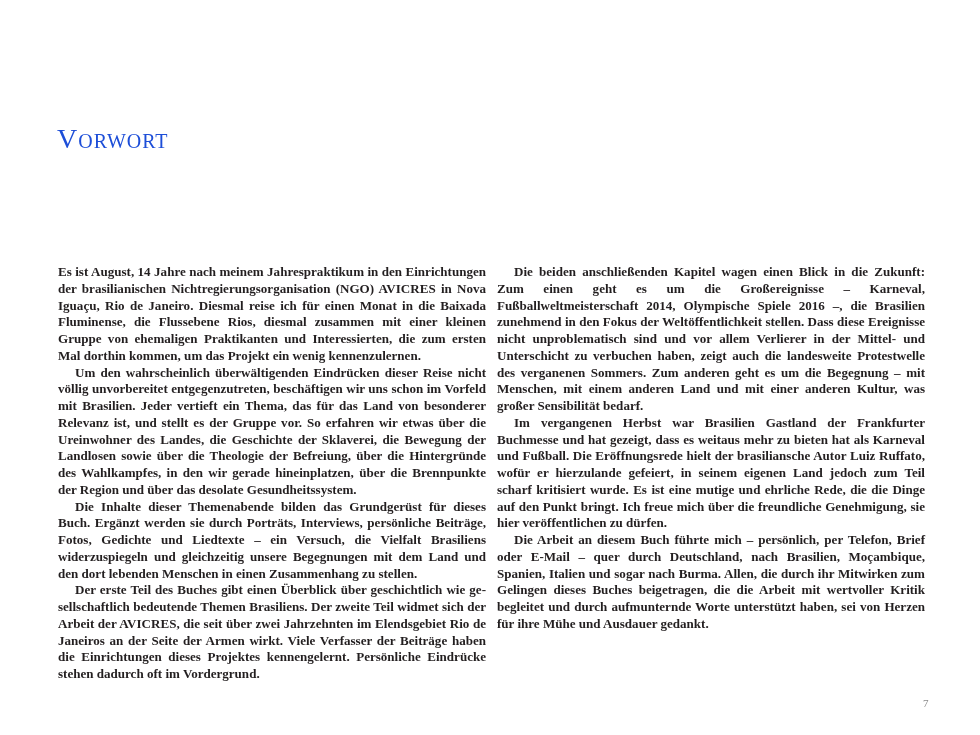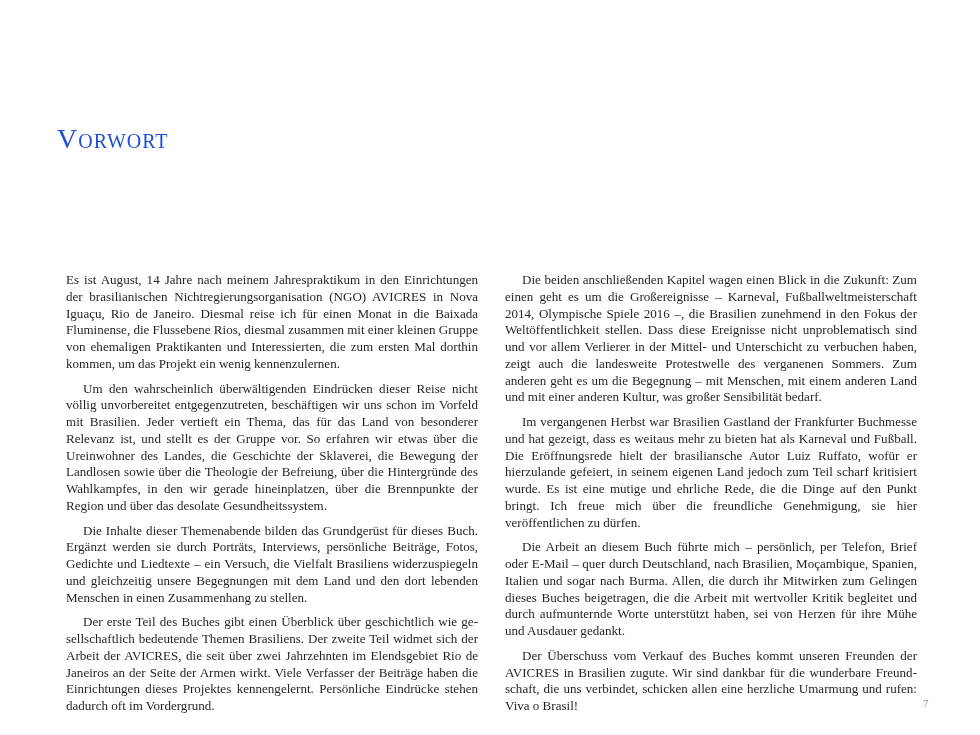--- a/index.html
+++ b/index.html
@@ -4,37 +4,36 @@
 <style>
   html, body { margin: 0; padding: 0; background: #ffffff; }
   body { width: 980px; height: 735px; position: relative; overflow: hidden;
          font-family: "Liberation Serif", "DejaVu Serif", serif; color: #231f20; }
   .title { position: absolute; left: 57px; top: 123px; font-size: 28px; font-variant: small-caps;
            letter-spacing: 1px; color: #1d4ed8; font-weight: normal; margin: 0; }
   .col { position: absolute; top: 264px; width: 428px; font-size: 13.05px; line-height: 16.75px;
          text-align: justify; hyphens: manual; }
   .col.left { left: 58px; }
   .col.right { left: 497px; }
-  .col p { margin: 8px; text-indent: 17px; }
+  .col p { margin: 0; text-indent: 17px; font-weight: bold; }
   .col p.first { text-indent: 0; }
   .signature { text-align: right; font-style: italic; margin-top: 2px; text-indent: 0 !important; }
   .page-num { position: absolute; left: 923px; top: 697px; font-size: 11px; color: #8a8a8a; }
 </style>
 </head>
 <body>
 
 <h1 class="title">Vorwort</h1>
 
 <div class="col left">
   <p class="first">Es ist August, 14 Jahre nach meinem Jahrespraktikum in den Einrichtungen der brasilianischen Nichtregierungsorganisation (NGO) AVICRES in Nova Iguaçu, Rio de Janeiro. Diesmal reise ich für einen Monat in die Baixada Fluminense, die Flussebene Rios, diesmal zusammen mit einer kleinen Gruppe von ehemaligen Praktikanten und Interessierten, die zum ersten Mal dorthin kommen, um das Projekt ein wenig kennenzulernen.</p>
   <p>Um den wahrscheinlich überwältigenden Eindrücken dieser Reise nicht völ­lig unvorbereitet entgegenzutreten, beschäftigen wir uns schon im Vorfeld mit Brasilien. Jeder vertieft ein Thema, das für das Land von besonderer Relevanz ist, und stellt es der Gruppe vor. So erfahren wir etwas über die Ureinwohner des Landes, die Geschichte der Sklaverei, die Bewegung der Landlosen sowie über die Theologie der Befreiung, über die Hintergründe des Wahlkampfes, in den wir gerade hineinplatzen, über die Brennpunkte der Region und über das desolate Gesundheitssystem.</p>
   <p>Die Inhalte dieser Themenabende bilden das Grundgerüst für dieses Buch. Ergänzt werden sie durch Porträts, Interviews, persönliche Beiträge, Fotos, Ge­dichte und Liedtexte – ein Versuch, die Vielfalt Brasiliens widerzuspiegeln und gleichzeitig unsere Begegnungen mit dem Land und den dort lebenden Men­schen in einen Zusammenhang zu stellen.</p>
   <p>Der erste Teil des Buches gibt einen Überblick über geschichtlich wie ge­sellschaftlich bedeutende Themen Brasiliens. Der zweite Teil widmet sich der Arbeit der AVICRES, die seit über zwei Jahrzehnten im Elendsgebiet Rio de Janeiros an der Seite der Armen wirkt. Viele Verfasser der Beiträge haben die Einrichtungen dieses Projektes kennengelernt. Persönliche Eindrücke stehen dadurch oft im Vordergrund.</p>
 </div>
 
 <div class="col right">
   <p>Die beiden anschließenden Kapitel wagen einen Blick in die Zukunft: Zum einen geht es um die Großereignisse – Karneval, Fußballweltmeisterschaft 2014, Olympische Spiele 2016 –, die Brasilien zunehmend in den Fokus der Weltöf­fentlichkeit stellen. Dass diese Ereignisse nicht unproblematisch sind und vor allem Verlierer in der Mittel- und Unterschicht zu verbuchen haben, zeigt auch die landesweite Protestwelle des verganenen Sommers. Zum anderen geht es um die Begegnung – mit Menschen, mit einem anderen Land und mit einer anderen Kultur, was großer Sensibilität bedarf.</p>
   <p>Im vergangenen Herbst war Brasilien Gastland der Frankfurter Buchmesse und hat gezeigt, dass es weitaus mehr zu bieten hat als Karneval und Fußball. Die Eröffnungsrede hielt der brasiliansche Autor Luiz Ruffato, wofür er hierzulande gefeiert, in seinem eigenen Land jedoch zum Teil scharf kritisiert wurde. Es ist eine mutige und ehrliche Rede, die die Dinge auf den Punkt bringt. Ich freue mich über die freundliche Genehmigung, sie hier veröffentlichen zu dürfen.</p>
   <p>Die Arbeit an diesem Buch führte mich – persönlich, per Telefon, Brief oder E-Mail – quer durch Deutschland, nach Brasilien, Moçambique, Spanien, Italien und sogar nach Burma. Allen, die durch ihr Mitwirken zum Gelingen dieses Buches beigetragen, die die Arbeit mit wertvoller Kritik begleitet und durch auf­munternde Worte unterstützt haben, sei von Herzen für ihre Mühe und Aus­dauer gedankt.</p>
-  <p>Der Überschuss vom Verkauf des Buches kommt unseren Freunden der AVICRES in Brasilien zugute. Wir sind dankbar für die wunderbare Freund­schaft, die uns verbindet, schicken allen eine herzliche Umarmung und rufen: Viva o Brasil!</p>
 </div>
 
 <div class="page-num">7</div>
 
 </body></html>

